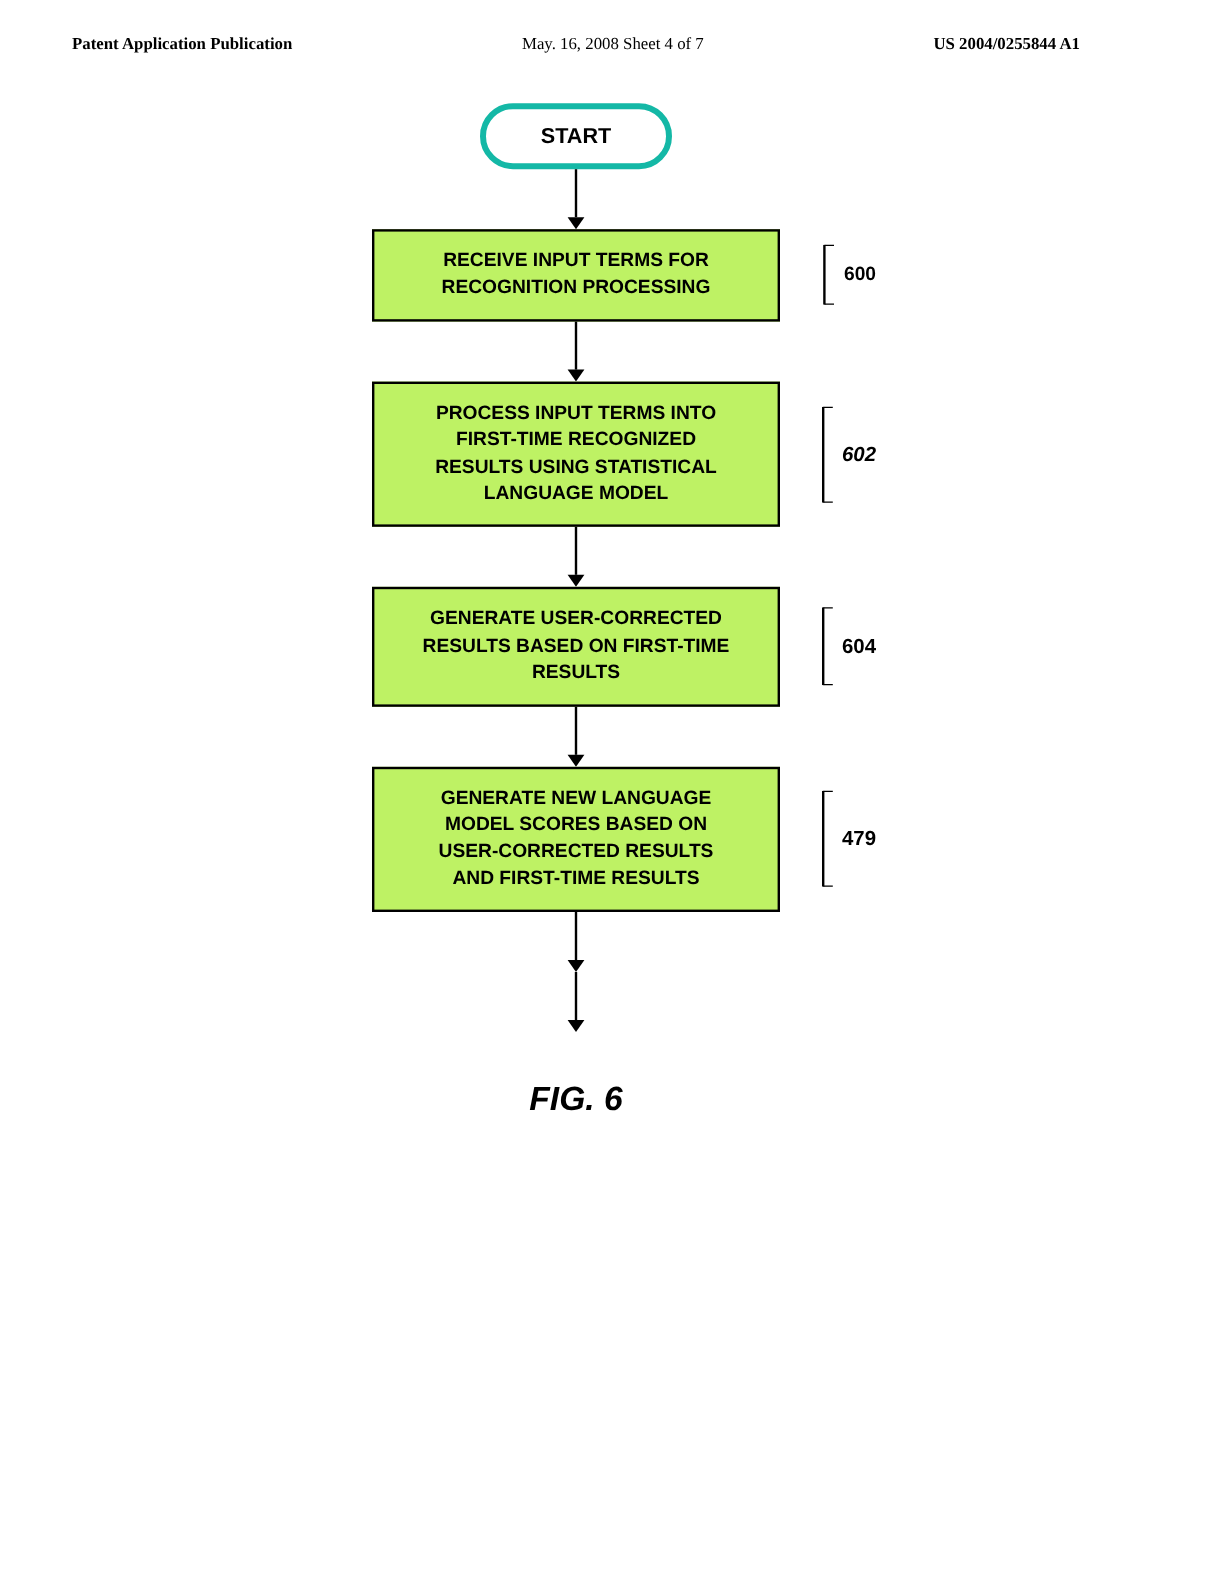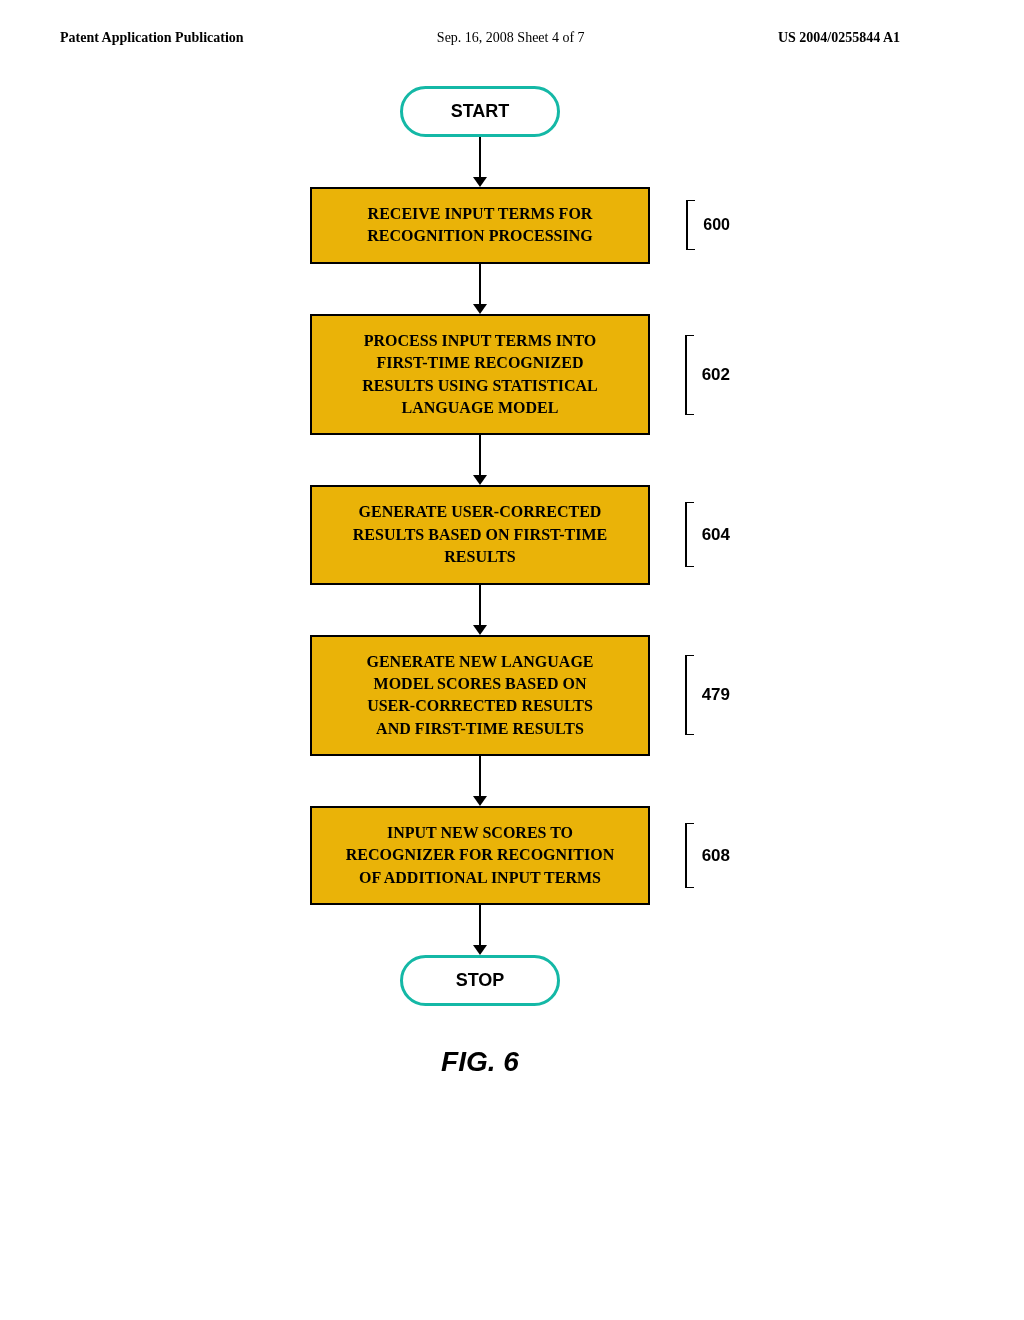--- a/index.html
+++ b/index.html
@@ -52,40 +52,40 @@
     }
 
     
     .flow-item {
       display: flex;
       align-items: center;
       position: relative;
     }
 
     .rounded-rect {
-      border: 3px solid #14b8a6;
+      border: 5px solid #14b8a6;
       border-radius: 30px;
       padding: 12px 40px;
       text-align: center;
       font-size: 18px;
       font-family: Arial, sans-serif;
       font-weight: bold;
       background: #fff;
       min-width: 160px;
     }
 
     .rect {
       border: 2px solid #000;
       border-radius: 0;
       padding: 14px 30px;
       text-align: center;
       font-size: 16px;
-      font-family: Liberation Serif, serif;
-      font-weight: bold;
-      background: #eab308;
+      font-family: Liberation Sans, sans-serif;
+      font-weight: bold;
+      background: #bef264;
       width: 340px;
       line-height: 1.4;
     }
 
     .label {
       position: absolute;
       right: -80px;
       font-size: 17px;
       font-family: Arial, sans-serif;
       font-weight: bold;
@@ -126,21 +126,21 @@
       font-family: Arial, sans-serif;
     }
   </style>
 </head>
 <body>
 
 <div class="page">
 
   <div class="header">
     <div class="header-left">Patent Application Publication</div>
-    <div class="header-center">Sep. 16, 2008   Sheet 4 of 7</div>
+    <div class="header-center">May. 16, 2008   Sheet 4 of 7</div>
     <div class="header-right">US 2004/0255844 A1</div>
   </div>
 
   <div class="diagram-container">
 
     <div class="flow-item">
       <div class="rounded-rect">START</div>
     </div>
 
     <div class="arrow-down">
@@ -170,21 +170,21 @@
     <div class="flow-item" style="position:relative;">
       <div class="rect">
         PROCESS INPUT TERMS INTO<br>FIRST-TIME RECOGNIZED<br>RESULTS USING STATISTICAL<br>LANGUAGE MODEL
       </div>
       <div class="label">
         <svg width="30" height="80" style="display:inline-block;">
           <line x1="20" y1="0" x2="20" y2="80" stroke="#000" stroke-width="2"></line>
           <line x1="20" y1="0" x2="28" y2="0" stroke="#000" stroke-width="2"></line>
           <line x1="20" y1="80" x2="28" y2="80" stroke="#000" stroke-width="2"></line>
         </svg>
-        <span style="margin-left:6px; font-size:17px; font-weight:bold; font-family:Arial,sans-serif;">602</span>
+        <span style="margin-left:6px; font-size:17px; font-weight:bold; font-family:Arial,sans-serif;font-style:italic;">602</span>
       </div>
     </div>
 
     <div class="arrow-down">
       <div class="line"></div>
       <div class="arrowhead"></div>
     </div>
 
     <div class="flow-item" style="position:relative;align-items:center;">
       <div class="rect">
@@ -217,40 +217,24 @@
         </svg>
         <span style="margin-left:6px; font-size:17px; font-weight:bold; font-family:Arial,sans-serif;">479</span>
       </div>
     </div>
 
     <div class="arrow-down">
       <div class="line"></div>
       <div class="arrowhead"></div>
     </div>
 
-    <div class="flow-item" style="position:relative;">
-      <div class="rect">
-        INPUT NEW SCORES TO<br>RECOGNIZER FOR RECOGNITION<br>OF ADDITIONAL INPUT TERMS
-      </div>
-      <div class="label">
-        <svg width="30" height="65" style="display:inline-block;">
-          <line x1="20" y1="0" x2="20" y2="65" stroke="#000" stroke-width="2"></line>
-          <line x1="20" y1="0" x2="28" y2="0" stroke="#000" stroke-width="2"></line>
-          <line x1="20" y1="65" x2="28" y2="65" stroke="#000" stroke-width="2"></line>
-        </svg>
-        <span style="margin-left:6px; font-size:17px; font-weight:bold; font-family:Arial,sans-serif;">608</span>
-      </div>
-    </div>
-
-    <div class="arrow-down">
-      <div class="line"></div>
-      <div class="arrowhead"></div>
-    </div>
-
-    <div class="flow-item">
-      <div class="rounded-rect">STOP</div>
-    </div>
+
+    <div class="arrow-down">
+      <div class="line"></div>
+      <div class="arrowhead"></div>
+    </div>
+
 
   </div>
 
   <div class="figure-caption">FIG. 6</div>
 
 </div>
 
 </body></html>

